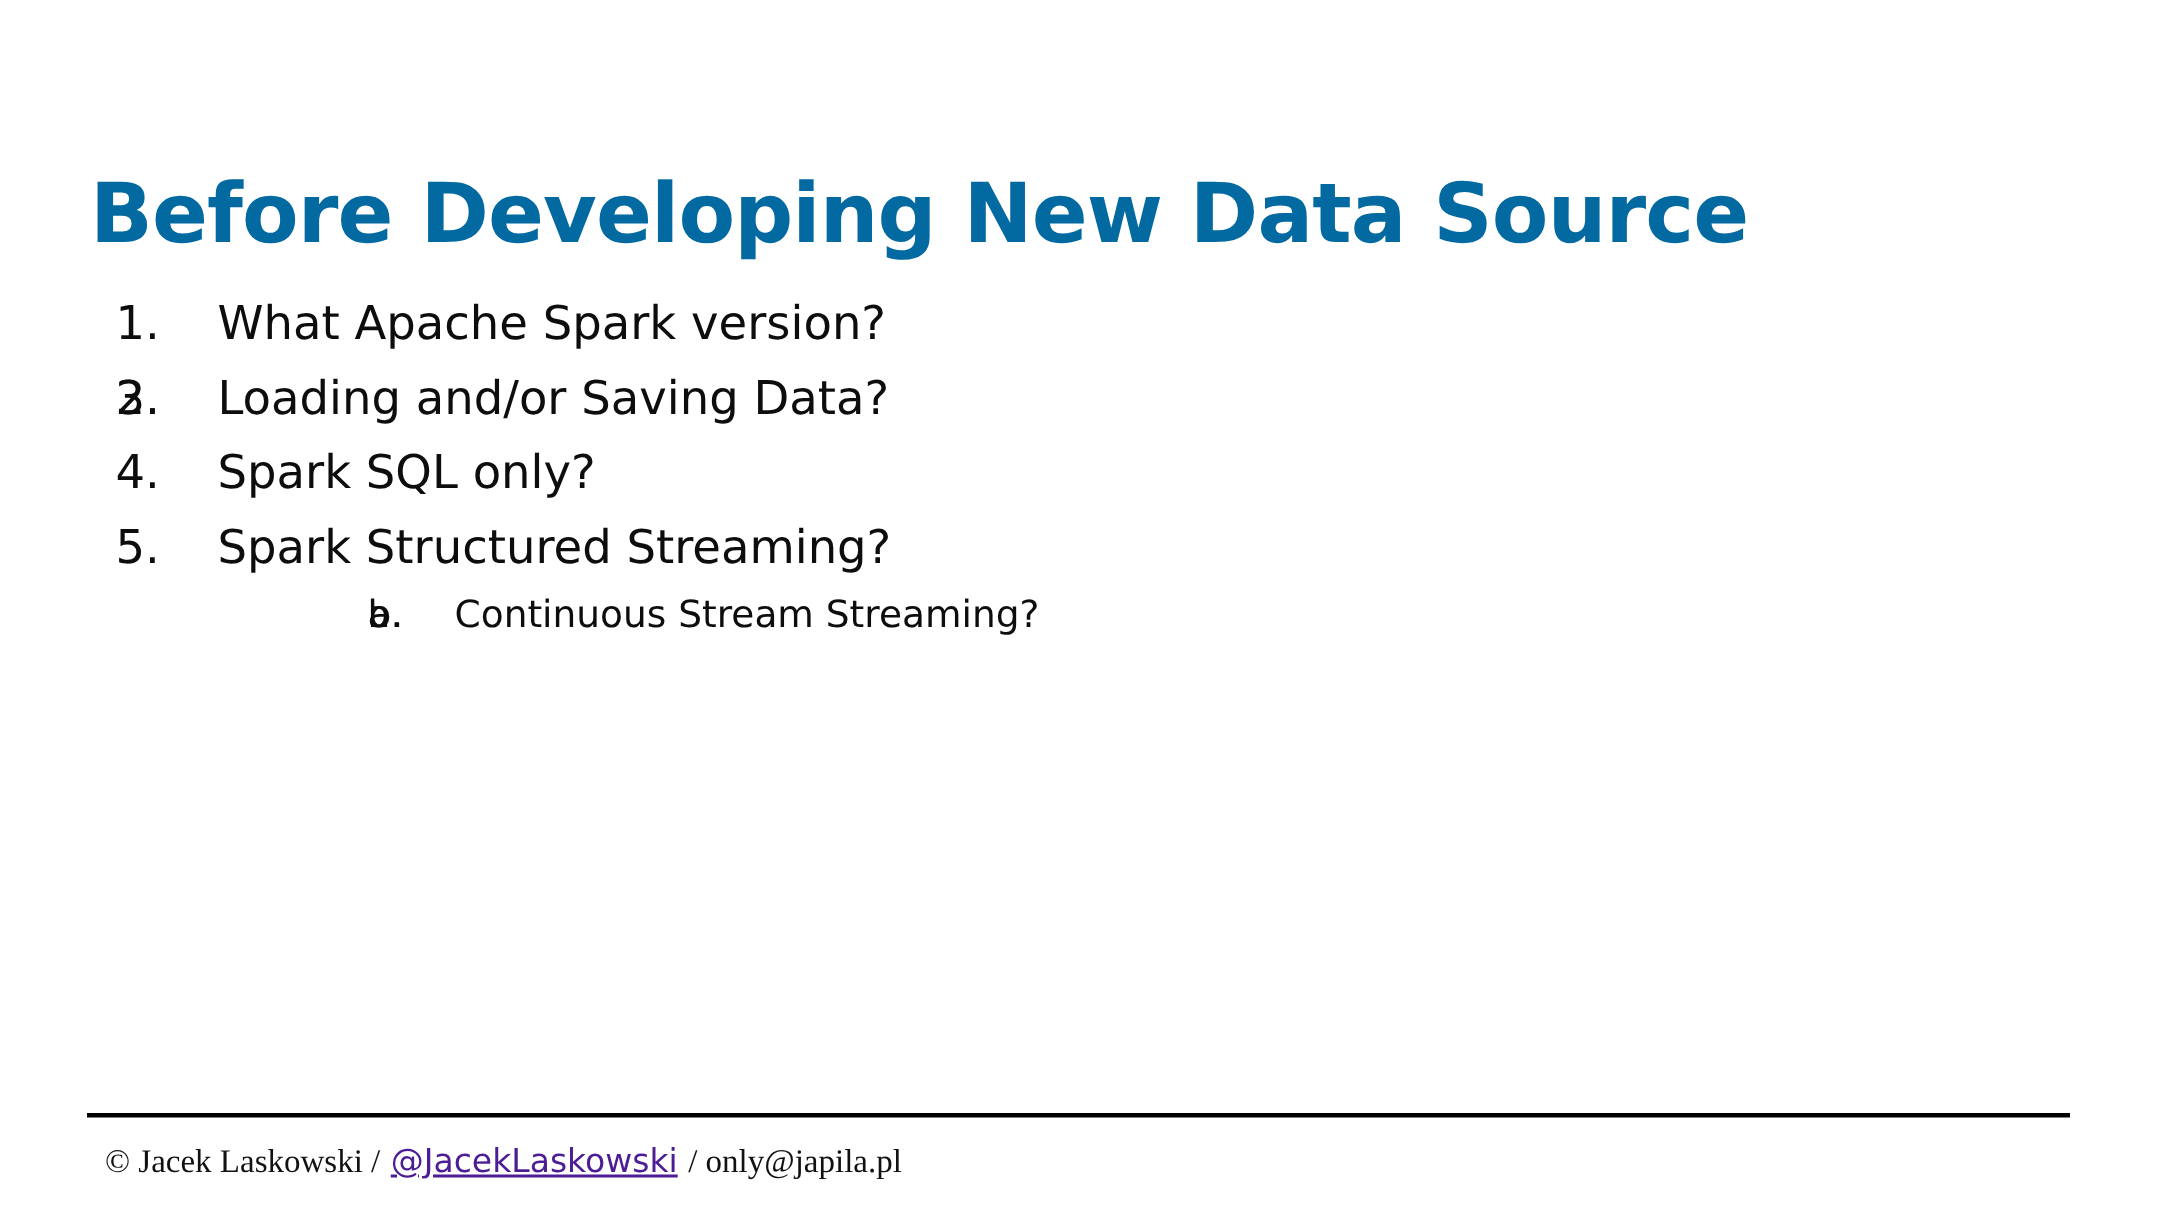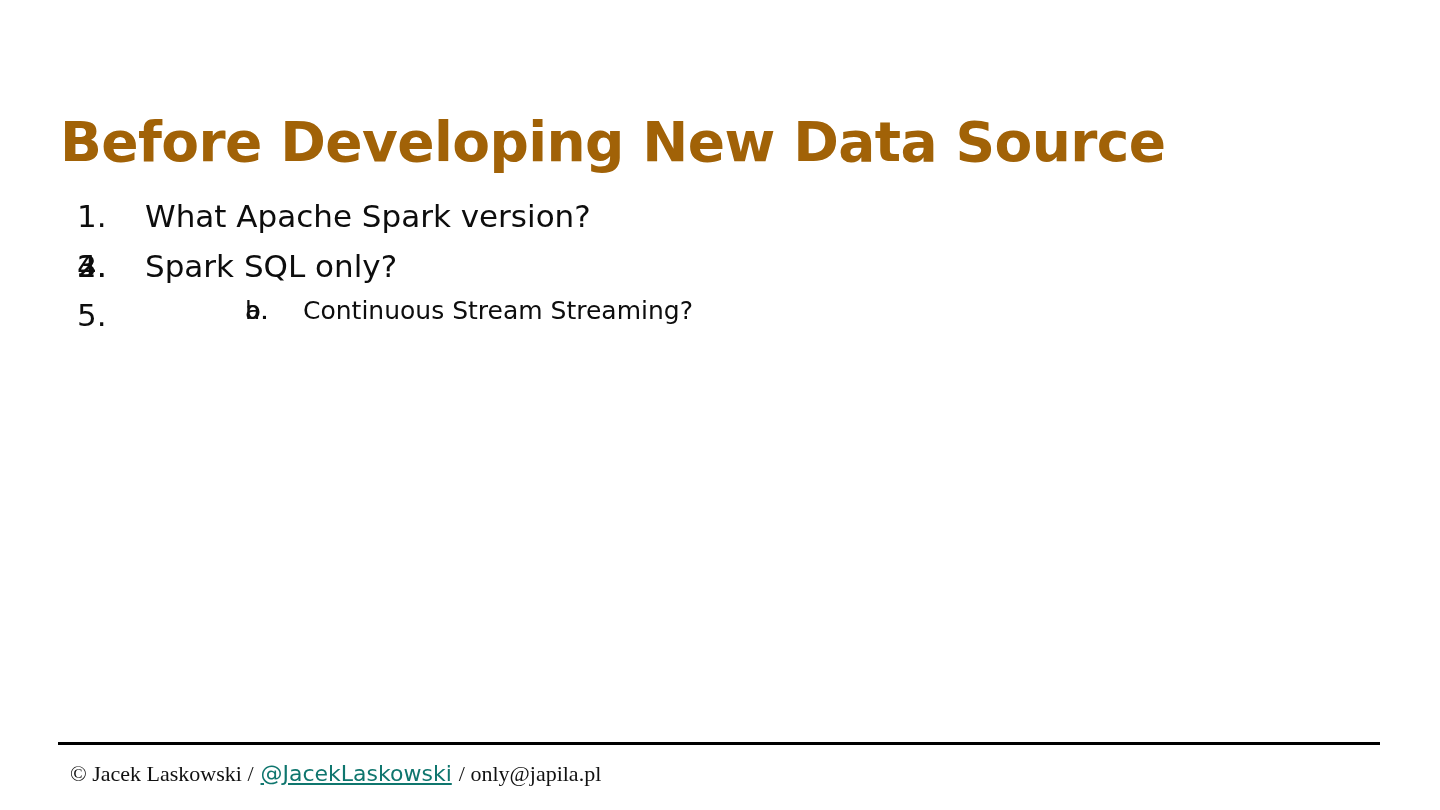--- a/index.html
+++ b/index.html
@@ -25,21 +25,21 @@
   
   .slide-title {
     position: absolute;
     left: 60px;
     top: 76px;
     width: 1320px;
     font-family: "DejaVu Sans", "Liberation Sans", sans-serif;
     font-size: 55px;
     font-weight: bold;
     letter-spacing: -0.6px;
-    color: #a16207;
+    color: #0369a1;
     line-height: 1.08;
     white-space: nowrap;
   }
 
   
   .outline {
     position: absolute;
     left: 60px;
     top: 192px;
     width: 1320px;
@@ -115,21 +115,21 @@
     left: 70px;
     top: 758px;
     font-family: "DejaVu Sans", "Liberation Sans", sans-serif;
     font-size: 22px;
     line-height: 32px;
     color: #111111;
     white-space: nowrap;
   }
   .footer-text .seg { display: inline; font-family: Liberation Serif, serif; }
   .footer-link {
-    color: #0f766e;
+    color: #4c1d95;
     text-decoration: underline;
     text-underline-offset: 2px;
   }
 </style>
 </head>
 <body>
 
 <div class="slide">
 
   <h1 class="slide-title">Before Developing New Data Source</h1>
@@ -141,29 +141,31 @@
         <span class="marker">1.</span>
         <span class="otext">What Apache Spark version?</span>
       </li>
 
       <li class="oitem lvl1">
         <span class="marker">2.</span>
       </li>
 
       <li class="oitem lvl1">
         <span class="marker">3.</span>
+        <span class="otext">Loading and/or Saving Data?</span>
       </li>
 
       <li class="oitem lvl1">
         <span class="marker">4.</span>
         <span class="otext">Spark SQL only?</span>
       </li>
 
       <li class="oitem lvl1">
         <span class="marker">5.</span>
+        <span class="otext">Spark Structured Streaming?</span>
 
         <ol class="sublist">
           <li class="oitem lvl2">
             <span class="marker">a.</span>
           </li>
           <li class="oitem lvl2">
             <span class="marker">b.</span>
             <span class="otext">Continuous Stream Streaming?</span>
           </li>
         </ol>

